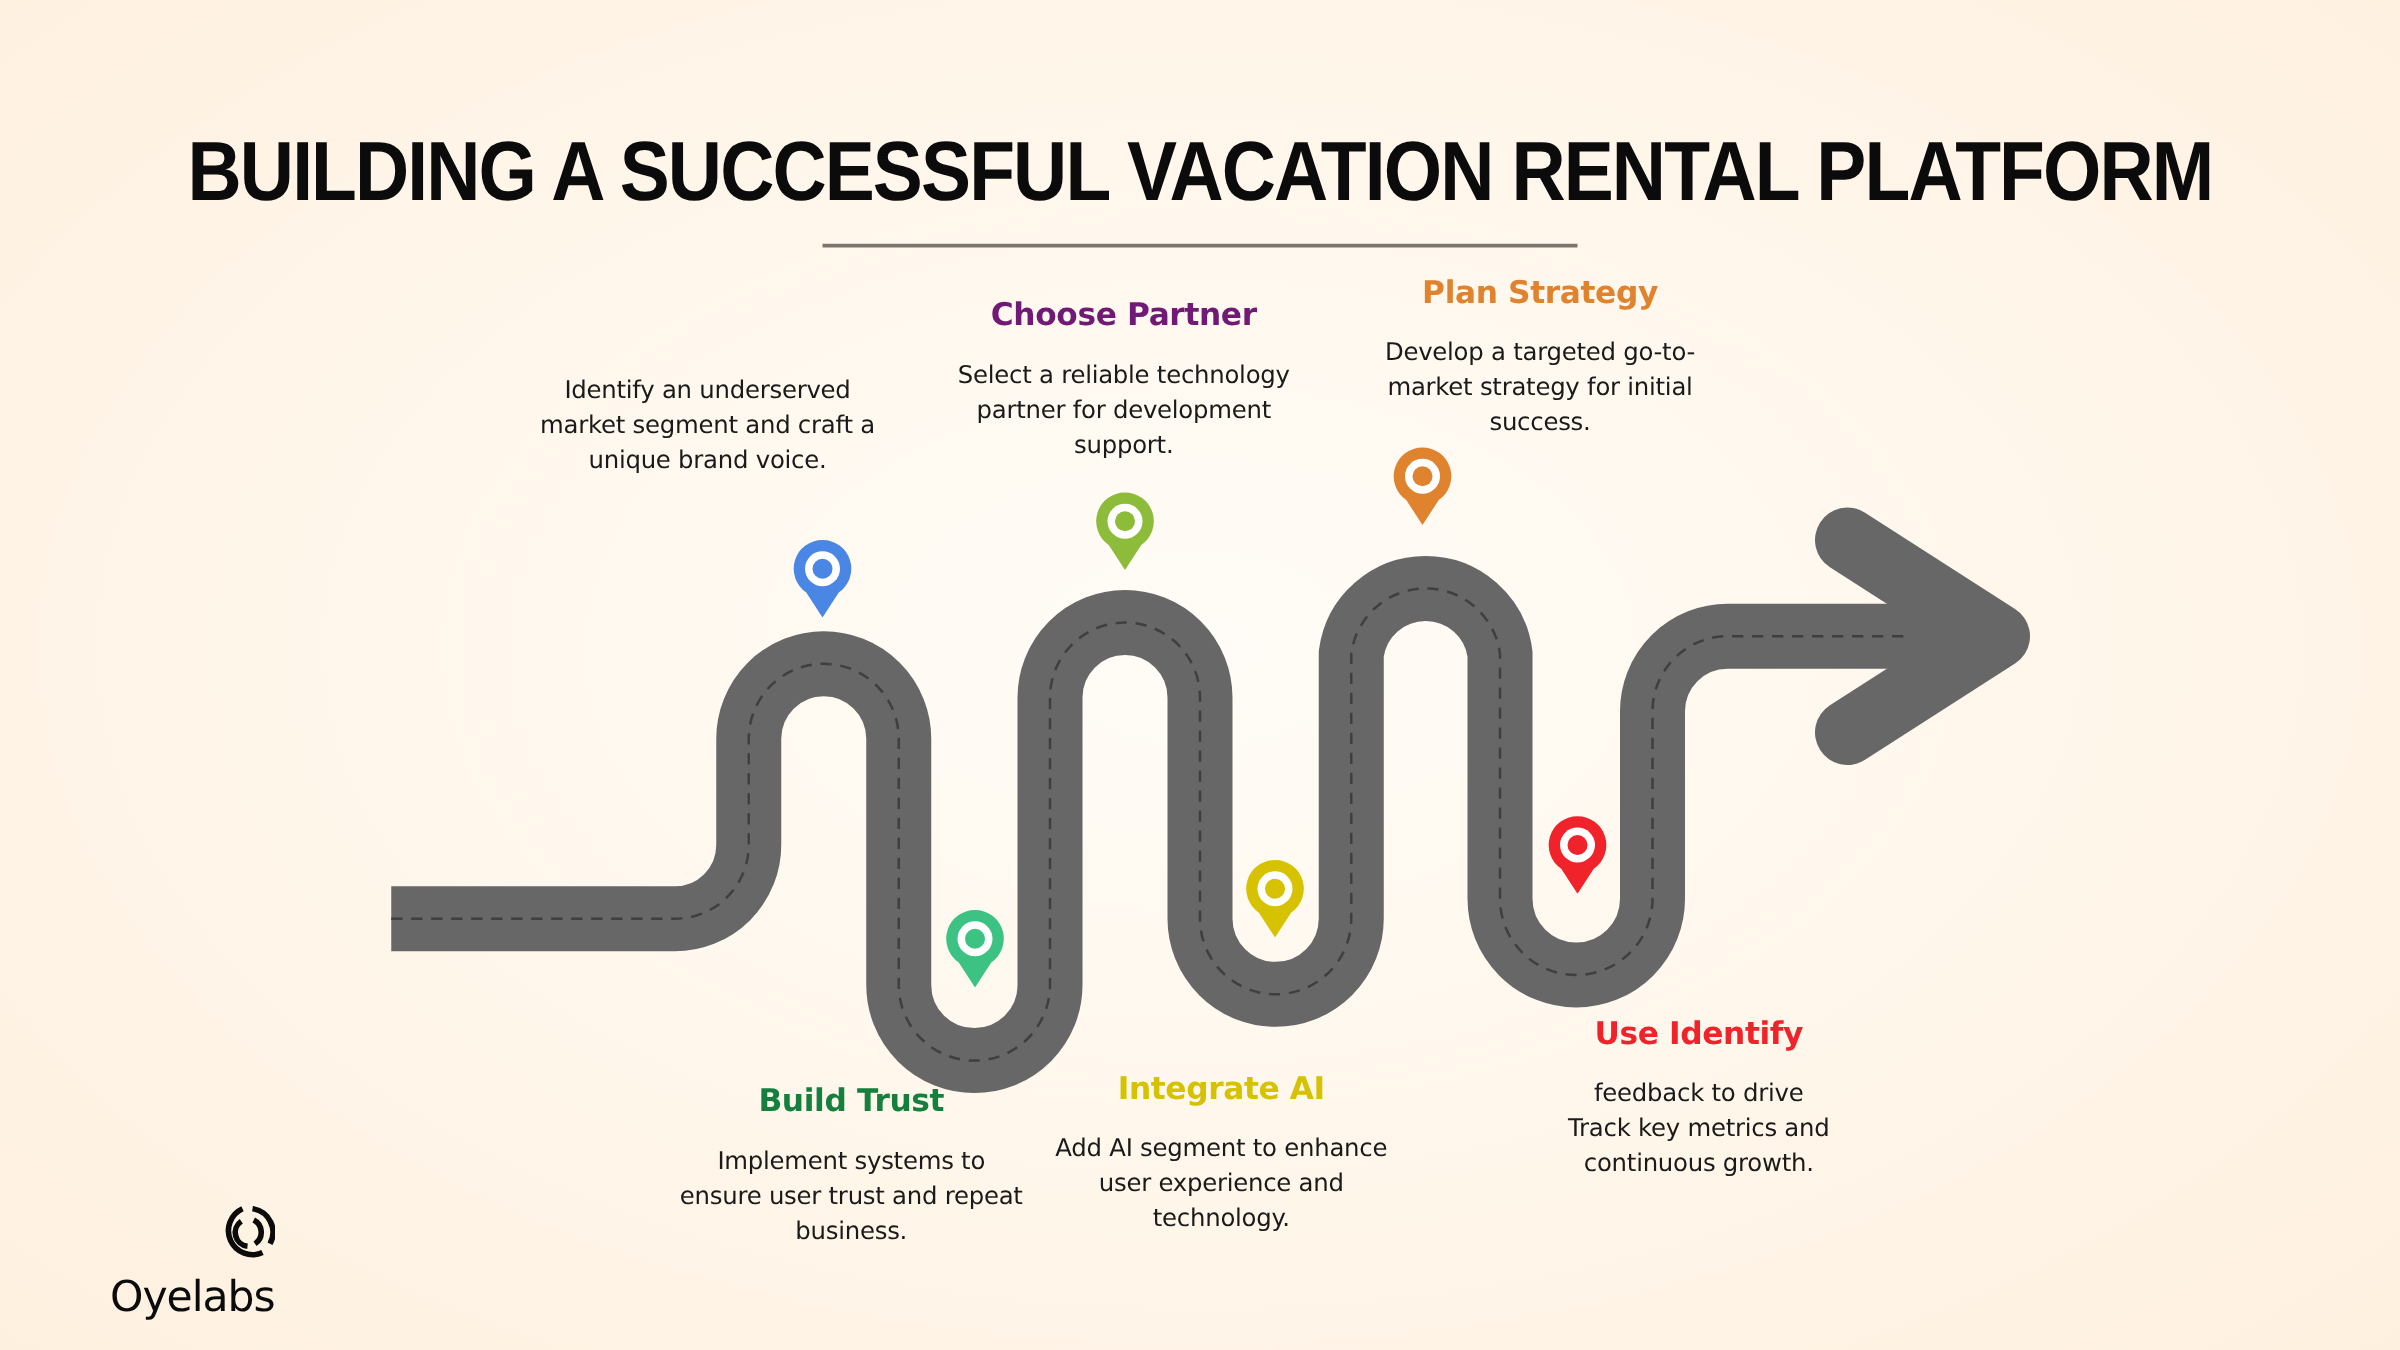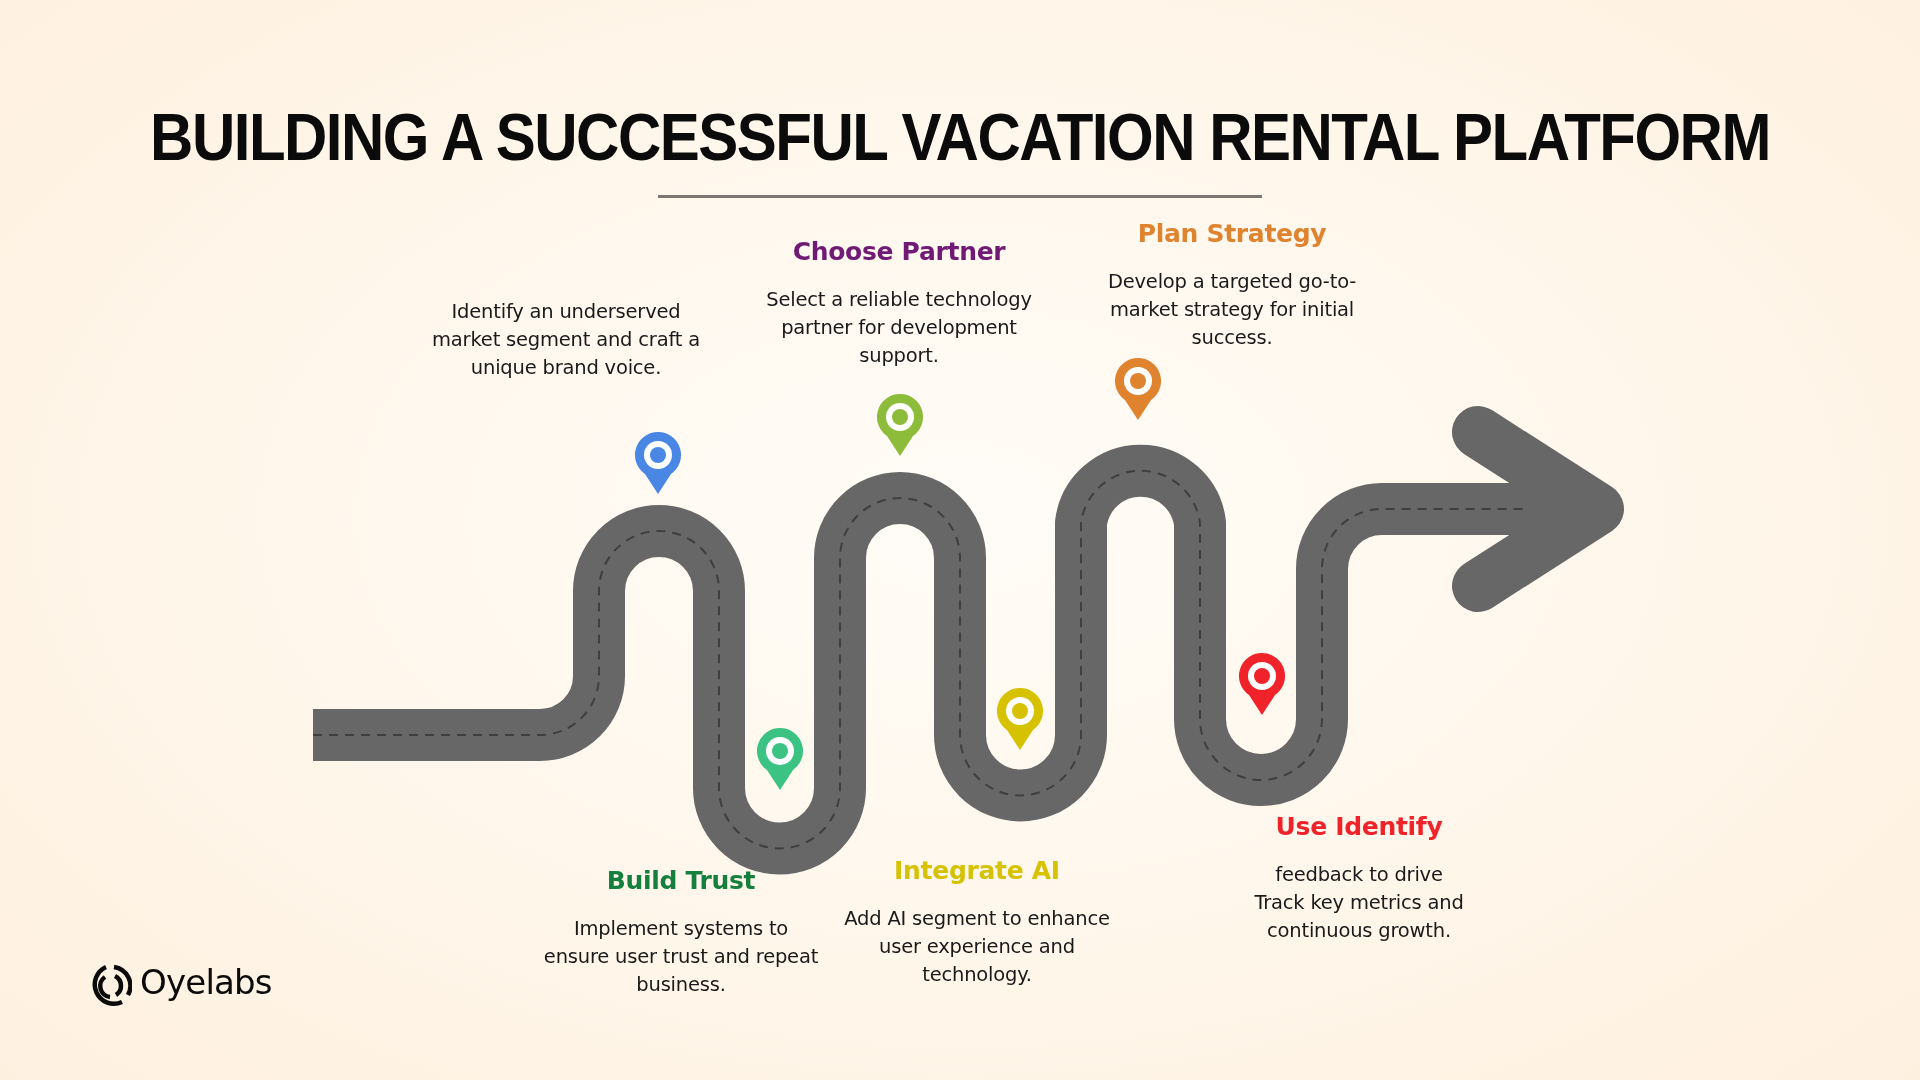--- a/index.html
+++ b/index.html
@@ -26,21 +26,21 @@
   .step-title {
     font-family: "DejaVu Sans", sans-serif; font-weight: 700;
     font-size: 25px; letter-spacing: -0.3px; line-height: 32px; margin: 0;
   }
   .step-desc {
     font-family: "DejaVu Sans", sans-serif; font-weight: 400;
     font-size: 19.5px; line-height: 28px; color: #1a1a1a;
     margin: 18px auto 0 auto; width: 300px; letter-spacing: -0.2px;
   }
   .pin { position: absolute; width: 50px; height: 64px; }
-  .logo { position: absolute; left: 88px; top: 962px; display: flex; align-items: flex-start; gap: 8px; }
+  .logo { position: absolute; left: 88px; top: 962px; display: flex; align-items: flex-end; gap: 8px; flex-direction: column; }
   .logo-text { font-family: "DejaVu Sans", sans-serif; font-size: 34px; color: #0b0b0b; letter-spacing: -0.8px; }
 </style>
 </head>
 <body>
 
 <h1 class="title">BUILDING A SUCCESSFUL VACATION RENTAL PLATFORM</h1>
 <div class="divider"></div>
 
 <svg class="road-svg" viewBox="0 0 1920 1080" xmlns="http://www.w3.org/2000/svg">
   <g fill="none" stroke="#676767" stroke-width="52">

